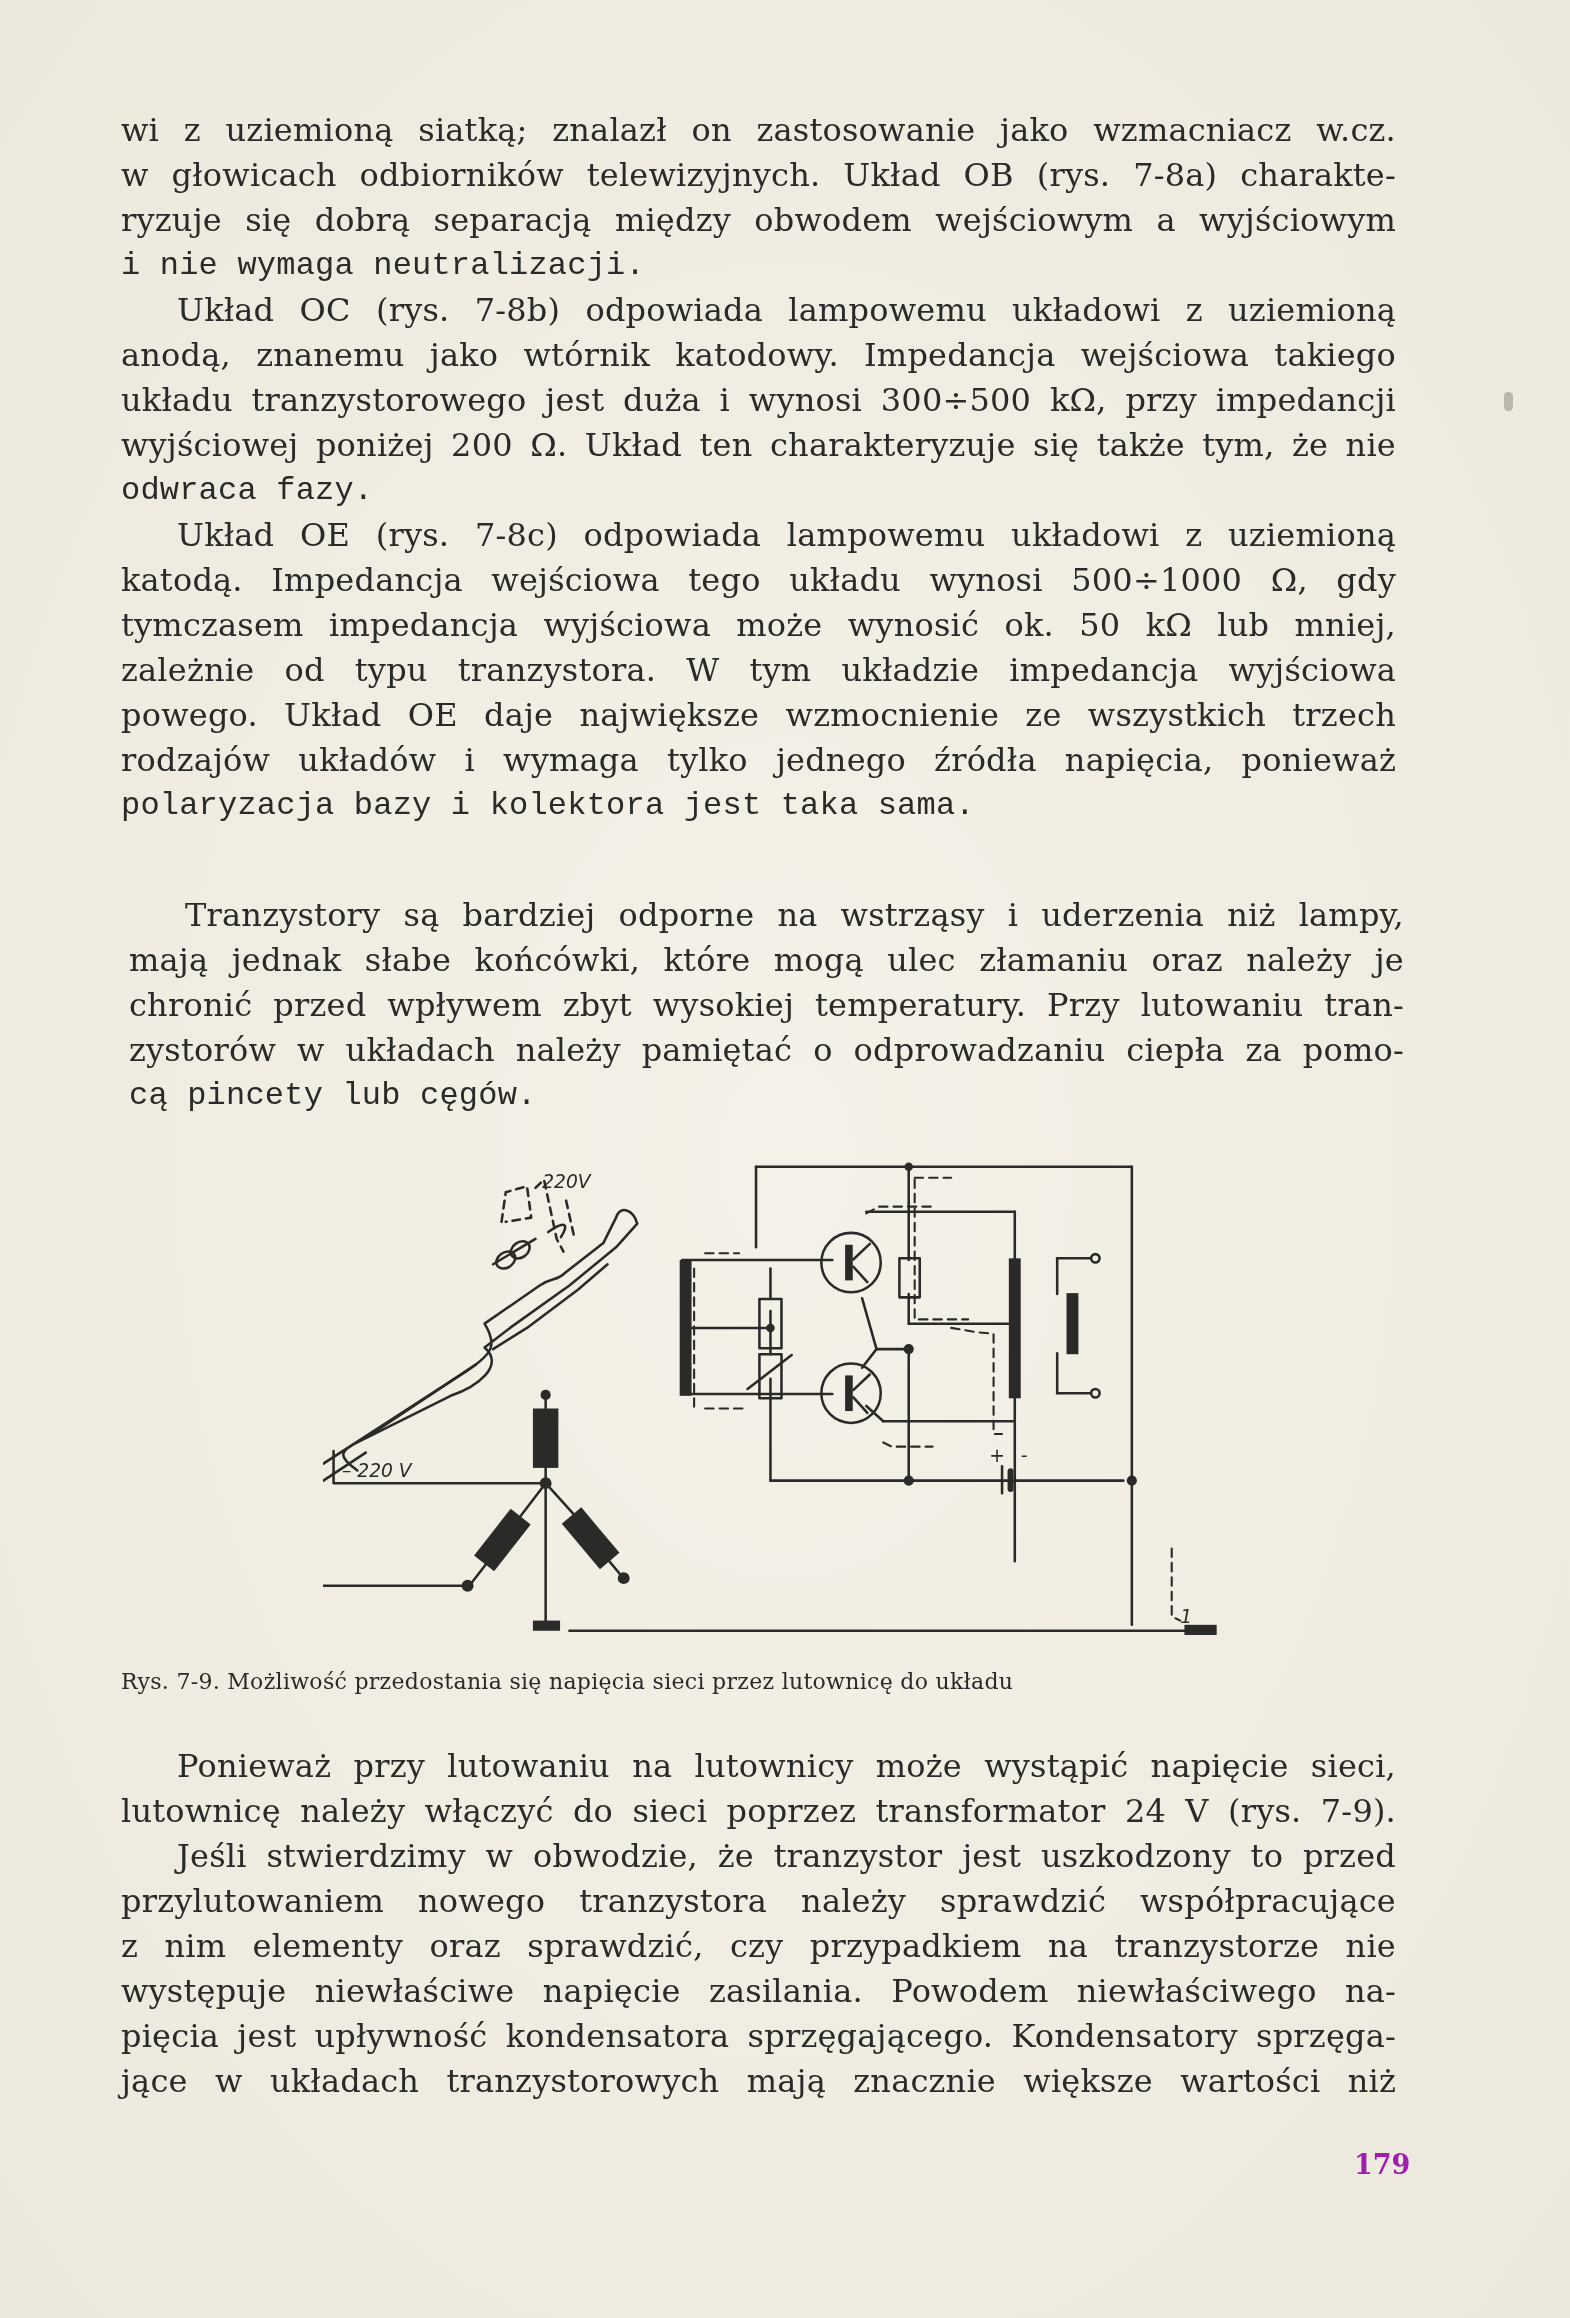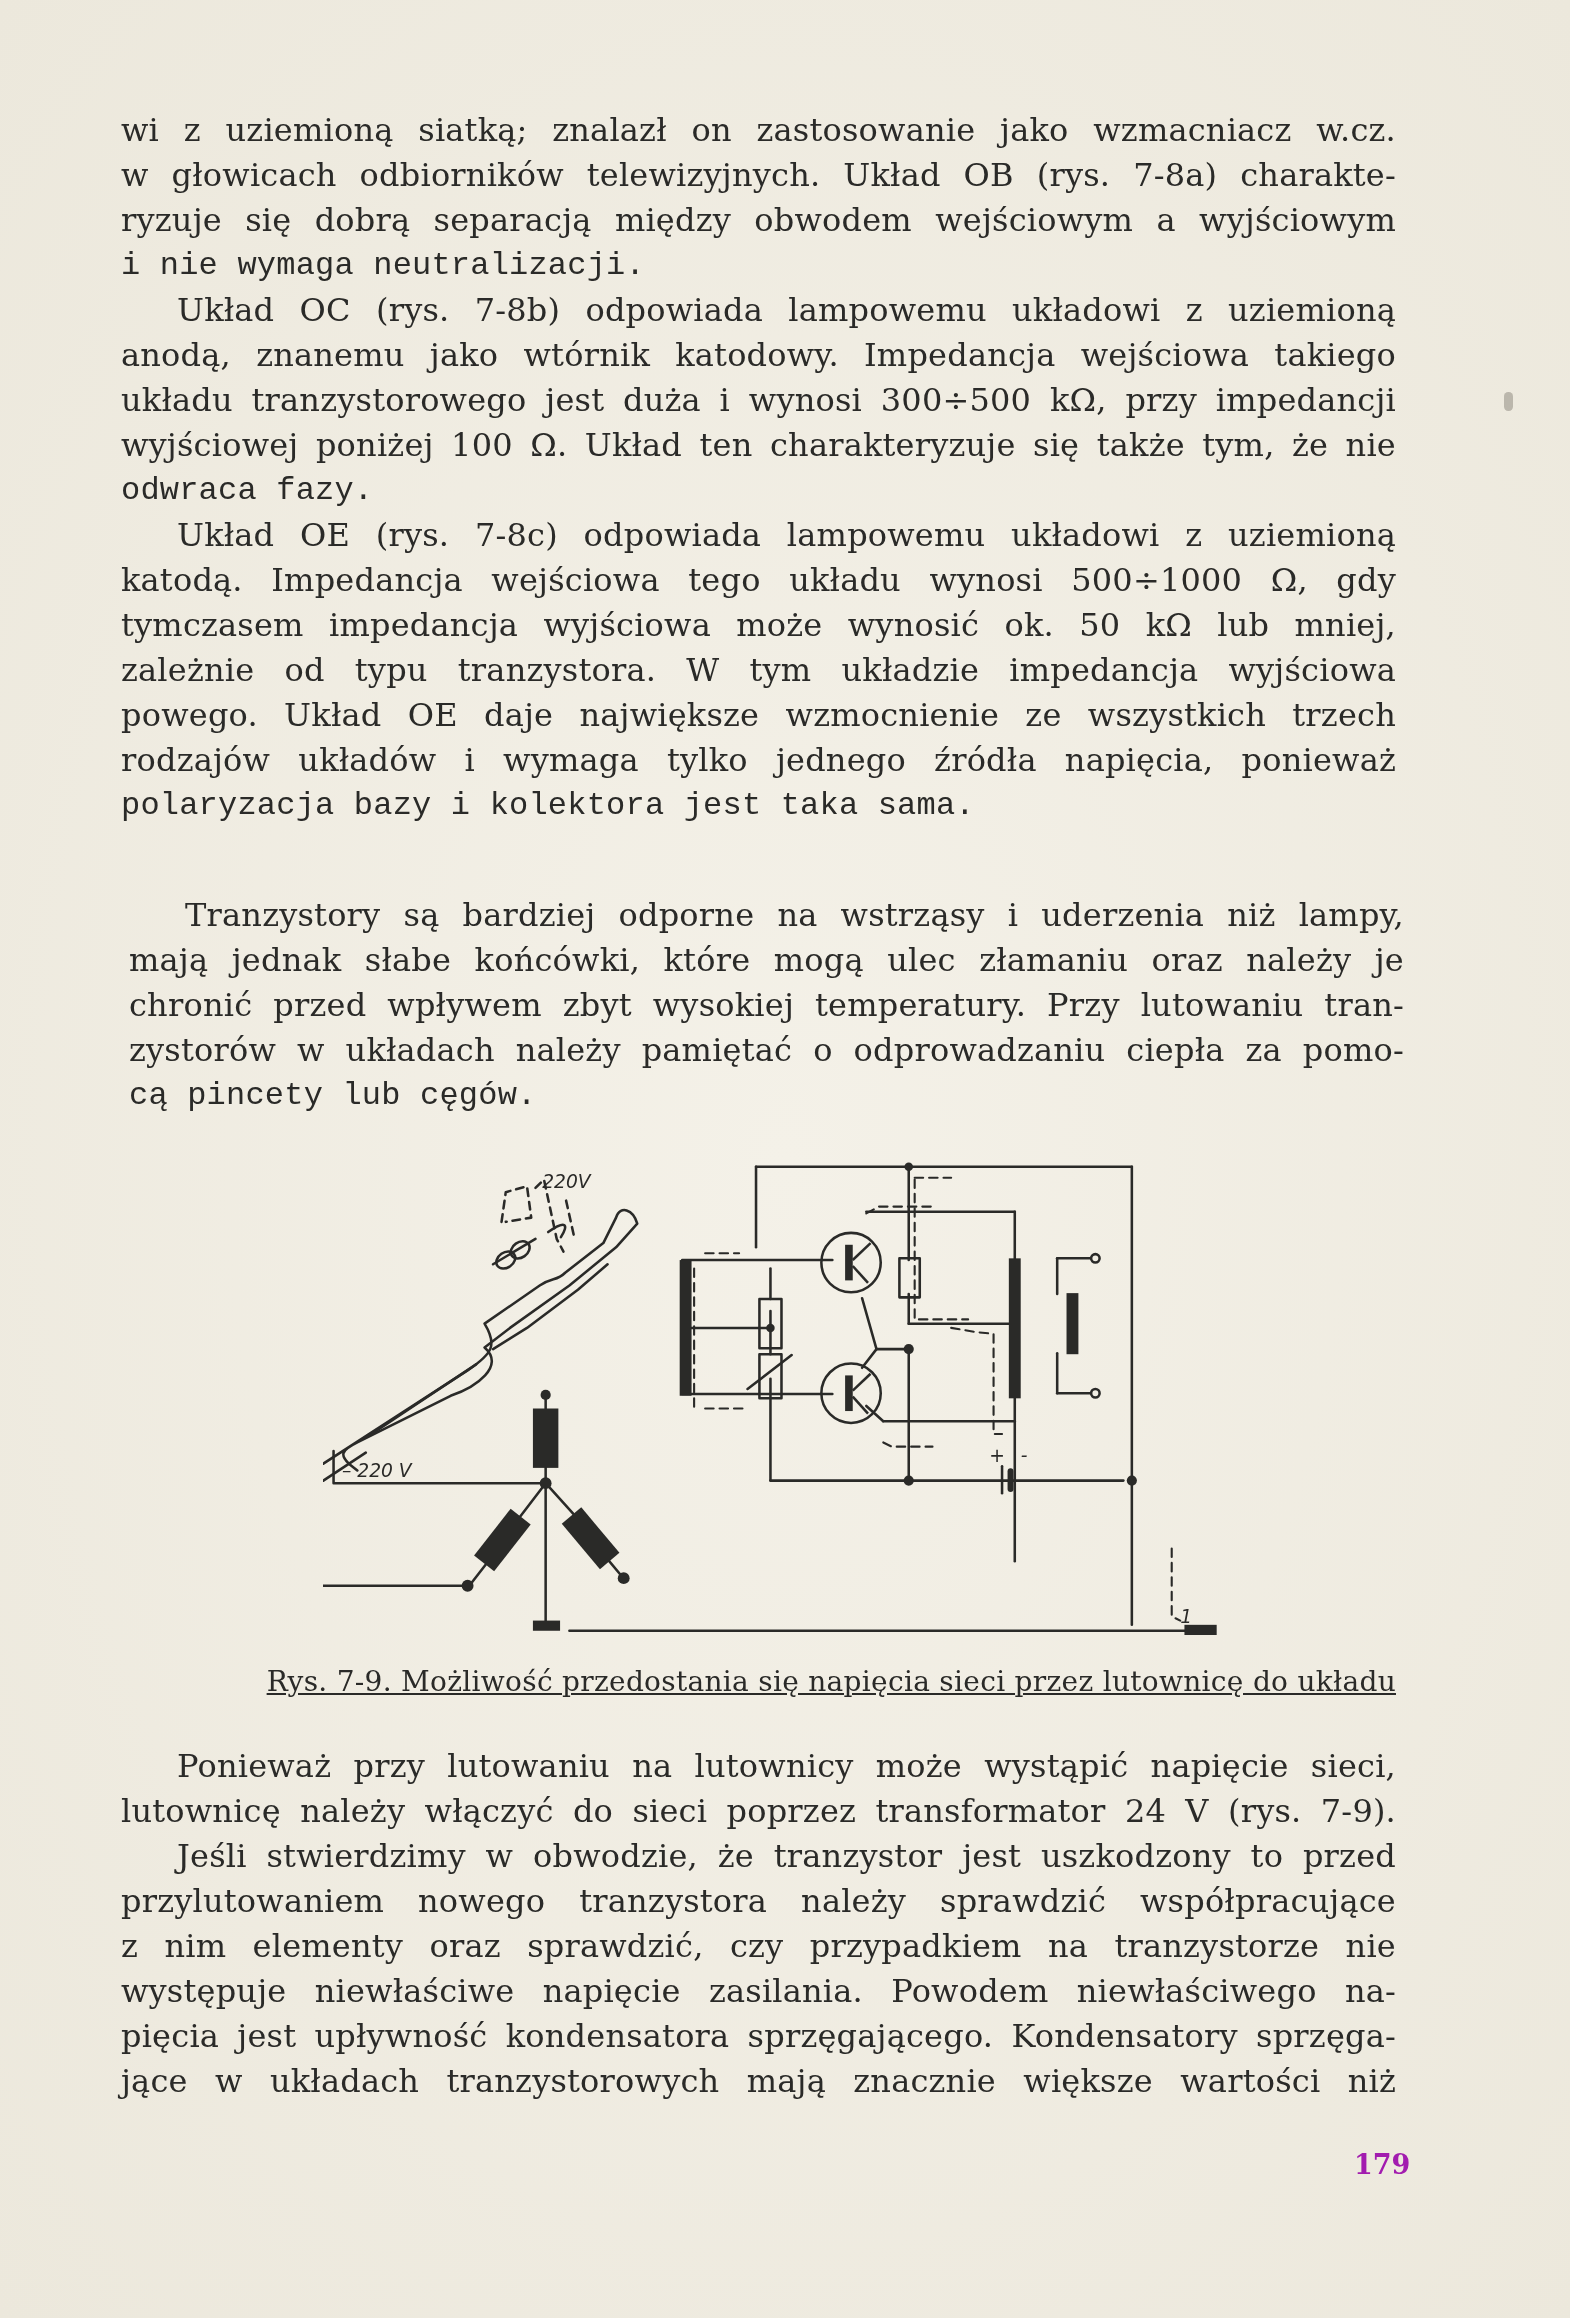--- a/index.html
+++ b/index.html
@@ -38,25 +38,24 @@
   #block3 { top: 1744px; }
   .figure {
     position: absolute;
     left: 323px; top: 1154px;
     width: 900px; height: 509px;
   }
   .figure svg { width: 900px; height: 509px; display: block; }
   .caption {
     position: absolute;
     left: 121px; width: 1275px; top: 1665px;
-    text-align: right;
-    font-size: 28px;
+    text-align: left;
+    font-size: 22px;
     line-height: 34px;
     letter-spacing: 0.3px;
-    text-decoration: underline;
   }
   .page-number {
     position: absolute;
     left: 1354px; top: 2149px;
     font-size: 27px;
     font-weight: bold;
     color: #a21caf;
   }
   .speck {
     position: absolute; left: 1504px; top: 392px;
@@ -77,21 +76,21 @@
 <div class="speck"></div>
 
 <div class="text-block" id="block1">
     <span class="line">wi z uziemioną siatką; znalazł on zastosowanie jako wzmacniacz w.cz.</span>
     <span class="line">w głowicach odbiorników telewizyjnych. Układ OB (rys. 7-8a) charakte-</span>
     <span class="line">ryzuje się dobrą separacją między obwodem wejściowym a wyjściowym</span>
     <span class="line last">i nie wymaga neutralizacji.</span>
     <span class="line indent">Układ OC (rys. 7-8b) odpowiada lampowemu układowi z uziemioną</span>
     <span class="line">anodą, znanemu jako wtórnik katodowy. Impedancja wejściowa takiego</span>
     <span class="line">układu tranzystorowego jest duża i wynosi 300÷500 kΩ, przy impedancji</span>
-    <span class="line">wyjściowej poniżej 100 Ω. Układ ten charakteryzuje się także tym, że nie</span>
+    <span class="line">wyjściowej poniżej 200 Ω. Układ ten charakteryzuje się także tym, że nie</span>
     <span class="line last">odwraca fazy.</span>
     <span class="line indent">Układ OE (rys. 7-8c) odpowiada lampowemu układowi z uziemioną</span>
     <span class="line">katodą. Impedancja wejściowa tego układu wynosi 500÷1000 Ω, gdy</span>
     <span class="line">tymczasem impedancja wyjściowa może wynosić ok. 50 kΩ lub mniej,</span>
     <span class="line">zależnie od typu tranzystora. W tym układzie impedancja wyjściowa</span>
     <span class="line">powego. Układ OE daje największe wzmocnienie ze wszystkich trzech</span>
     <span class="line">rodzajów układów i wymaga tylko jednego źródła napięcia, ponieważ</span>
     <span class="line last">polaryzacja bazy i kolektora jest taka sama.</span>
   </div>
 <div class="text-block" id="block2">

